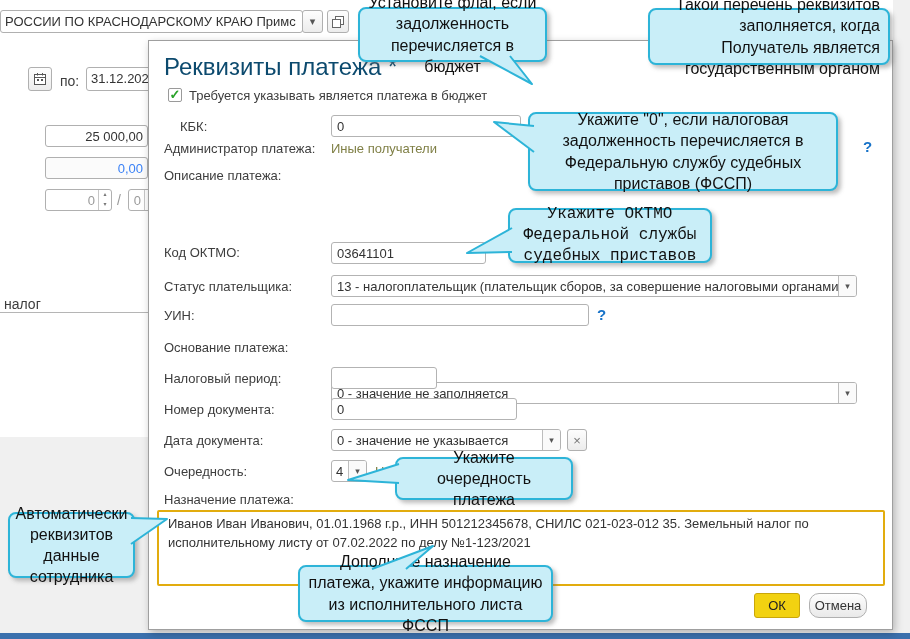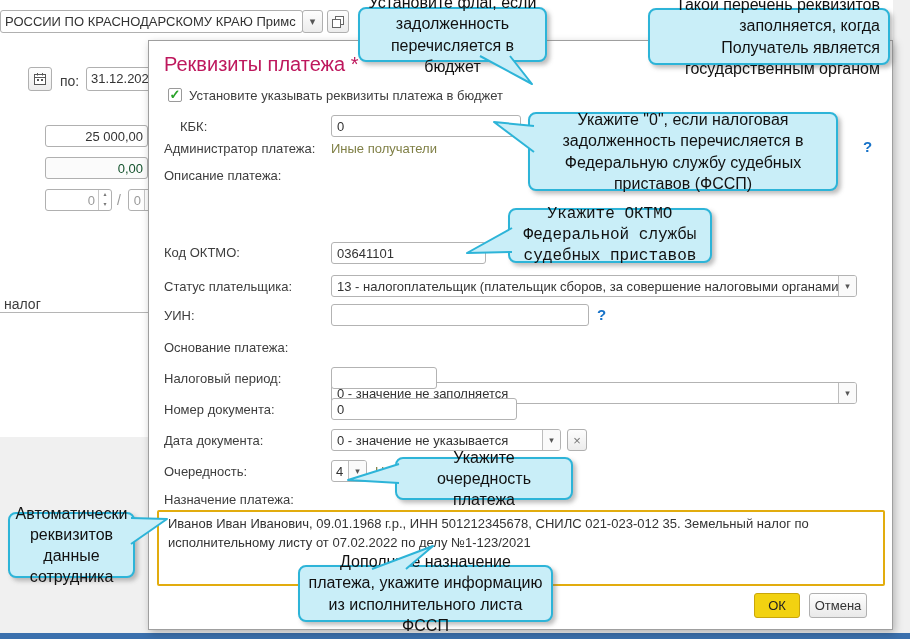--- a/index.html
+++ b/index.html
@@ -16,41 +16,41 @@
   
   .bg-white { left:0; top:0; width:893px; height:437px; background:#ffffff; z-index:1; }
   .bottom-bar { left:0; top:633px; width:910px; height:6px; background:#3b70ad; z-index:2; }
 
   .fld {
     position:absolute; background:#fff; border:1px solid #b0b0b0; border-radius:3px;
     font-size:13px; color:#333; z-index:3; overflow:hidden; white-space:nowrap;
   }
   .fld-inner { display:block; padding:3px 4px; overflow:hidden; white-space:nowrap; }
   .right { text-align:right; }
-  .gray-val { color:#14532d;text-align:right; }
+  .gray-val { color:#3b82f6;text-align:right; }
   .btn-sq {
     position:absolute; background:linear-gradient(#fdfdfd,#ececec); border:1px solid #b0b0b0;
     border-radius:3px; z-index:3; display:flex; align-items:center; justify-content:center;
     font-size:11px; color:#555;
   }
   .bg-label { position:absolute; font-size:14px; color:#3d3d3d; z-index:3;text-align:center; }
   .hline { position:absolute; height:1px; background:#b5b5b5; z-index:3; }
 
   .spin { position:absolute; background:#fff; border:1px solid #b0b0b0; border-radius:3px; z-index:3; display:flex; }
   .spin .val { flex:1; font-size:13px; color:#9a9a9a; text-align:right; padding:3px 3px 0 0; overflow:hidden; }
   .spin .arrows { width:13px; border-left:1px solid #c7c7c7; display:flex; flex-direction:column; }
   .spin .arrows span { flex:1; font-size:6px; line-height:9px; color:#777; text-align:center; }
 
   
   .dialog {
     position:absolute; left:148px; top:40px; width:745px; height:590px;
     background:#fff; border:1px solid #9f9f9f; z-index:10;
     box-shadow: 2px 3px 8px rgba(0,0,0,.25);
   }
-  .dlg-title { position:absolute; left:15px; top:12px; font-size:20px; color:#be185d; }
+  .dlg-title { position:absolute; left:15px; top:12px; font-size:24px; color:#0c4a6e; }
   .lbl { position:absolute; left:15px; font-size:13px; color:#3d3d3d; white-space:nowrap; }
   .inp {
     position:absolute; background:#fff; border:1px solid #b3b3b3; border-radius:3px;
     height:22px; font-size:13px; color:#333; padding:0 5px; font-family:"Liberation Sans",sans-serif;
   }
   .combo {
     position:absolute; height:22px; background:#fff; border:1px solid #b3b3b3; border-radius:3px;
     display:flex; overflow:hidden;
   }
   .combo-text { flex:1; font-size:13px; color:#333; padding:3px 0 0 5px; white-space:nowrap; overflow:hidden; }
@@ -70,21 +70,21 @@
     border:2px solid #e2ac0e; border-radius:2px; background:#fff;
     font-size:13px; line-height:1.45; color:#333; padding:3px 9px; overflow:hidden;
   }
   .btn-ok {
     position:absolute; left:605px; top:552px; width:46px; height:25px;
     background:#f2d211; border:1px solid #c9a60b; border-radius:3px;
     font-size:13px; color:#222; display:flex; align-items:center; justify-content:center; cursor:pointer;
   }
   .btn-cancel {
     position:absolute; left:660px; top:552px; width:58px; height:25px;
-    background:linear-gradient(#fefefe,#e9e9e9); border:1px solid #b0b0b0; border-radius:3px;
+    background:linear-gradient(#fefefe,#e9e9e9); border:1px solid #b0b0b0; border-radius:10px;
     font-size:13px; color:#333; display:flex; align-items:center; justify-content:center; cursor:pointer;
   }
 
   
   .callout {
     position:absolute; background:#c9eef8; border:2px solid #2db4d8; border-radius:8px;
     z-index:31; display:flex; align-items:center; justify-content:center; text-align:center;
     font-size:16px; line-height:1.32; color:#111; padding:4px 8px;
     box-shadow: 3px 3px 4px rgba(110,110,110,.45);
   }
@@ -149,21 +149,21 @@
 
 <span class="bg-label" style="left:4px;top:296px;">налог</span>
 <div class="hline" style="left:0;top:312px;width:150px;"></div>
 
 <div class="dialog">
   <div class="dlg-title">Реквизиты платежа *</div>
 
   <div class="chk-box">
     <span>✓</span>
   </div>
-  <span class="lbl" style="left:40px;top:47px;">Установите указывать реквизиты платежа в бюджет</span>
+  <span class="lbl" style="left:40px;top:47px;">Требуется указывать является платежа в бюджет</span>
 
   <span class="lbl" style="top:78px;margin-left:16px;">КБК:</span>
   <input class="inp" style="left: 182px; top: 74px; width: 190px;" readonly="" value="0">
 
   <span class="lbl" style="top:100px;">Администратор платежа:</span>
   <span class="lbl olive" style="left:182px;top:100px;text-align:center;">Иные получатели</span>
   <span class="help-q" style="left:714px;top:97px;">?</span>
 
   <span class="lbl" style="top:127px;">Описание платежа:</span>
 
@@ -202,21 +202,21 @@
   </div>
 
   <span class="lbl" style="top:423px;">Очередность:</span>
   <div class="combo" style="left:182px;top:419px;width:36px;">
     <span class="combo-text" style="padding-left:4px;">4</span>
     <span class="combo-arrow">▾</span>
   </div>
   <span class="lbl olive" style="left:226px;top:423px;">Нало</span>
 
   <span class="lbl" style="top:451px;">Назначение платежа:</span>
-  <div class="purpose-area">Иванов Иван Иванович, 09.01.1968 г.р., ИНН 501212345678, СНИЛС 021-023-012 35. Земельный налог по исполнительному листу от 07.02.2022  по делу №1-123/2021</div>
+  <div class="purpose-area">Иванов Иван Иванович, 01.01.1968 г.р., ИНН 501212345678, СНИЛС 021-023-012 35. Земельный налог по исполнительному листу от 07.02.2022  по делу №1-123/2021</div>
 
   <div class="btn-ok">
       <span>ОК</span>
     </div>
   <div class="btn-cancel">
       <span>Отмена</span>
     </div>
 </div>
 
 <div class="callout" style="left:358px;top:7px;width:189px;height:55px;">Установите флаг, если задолженность перечисляется в бюджет</div>

